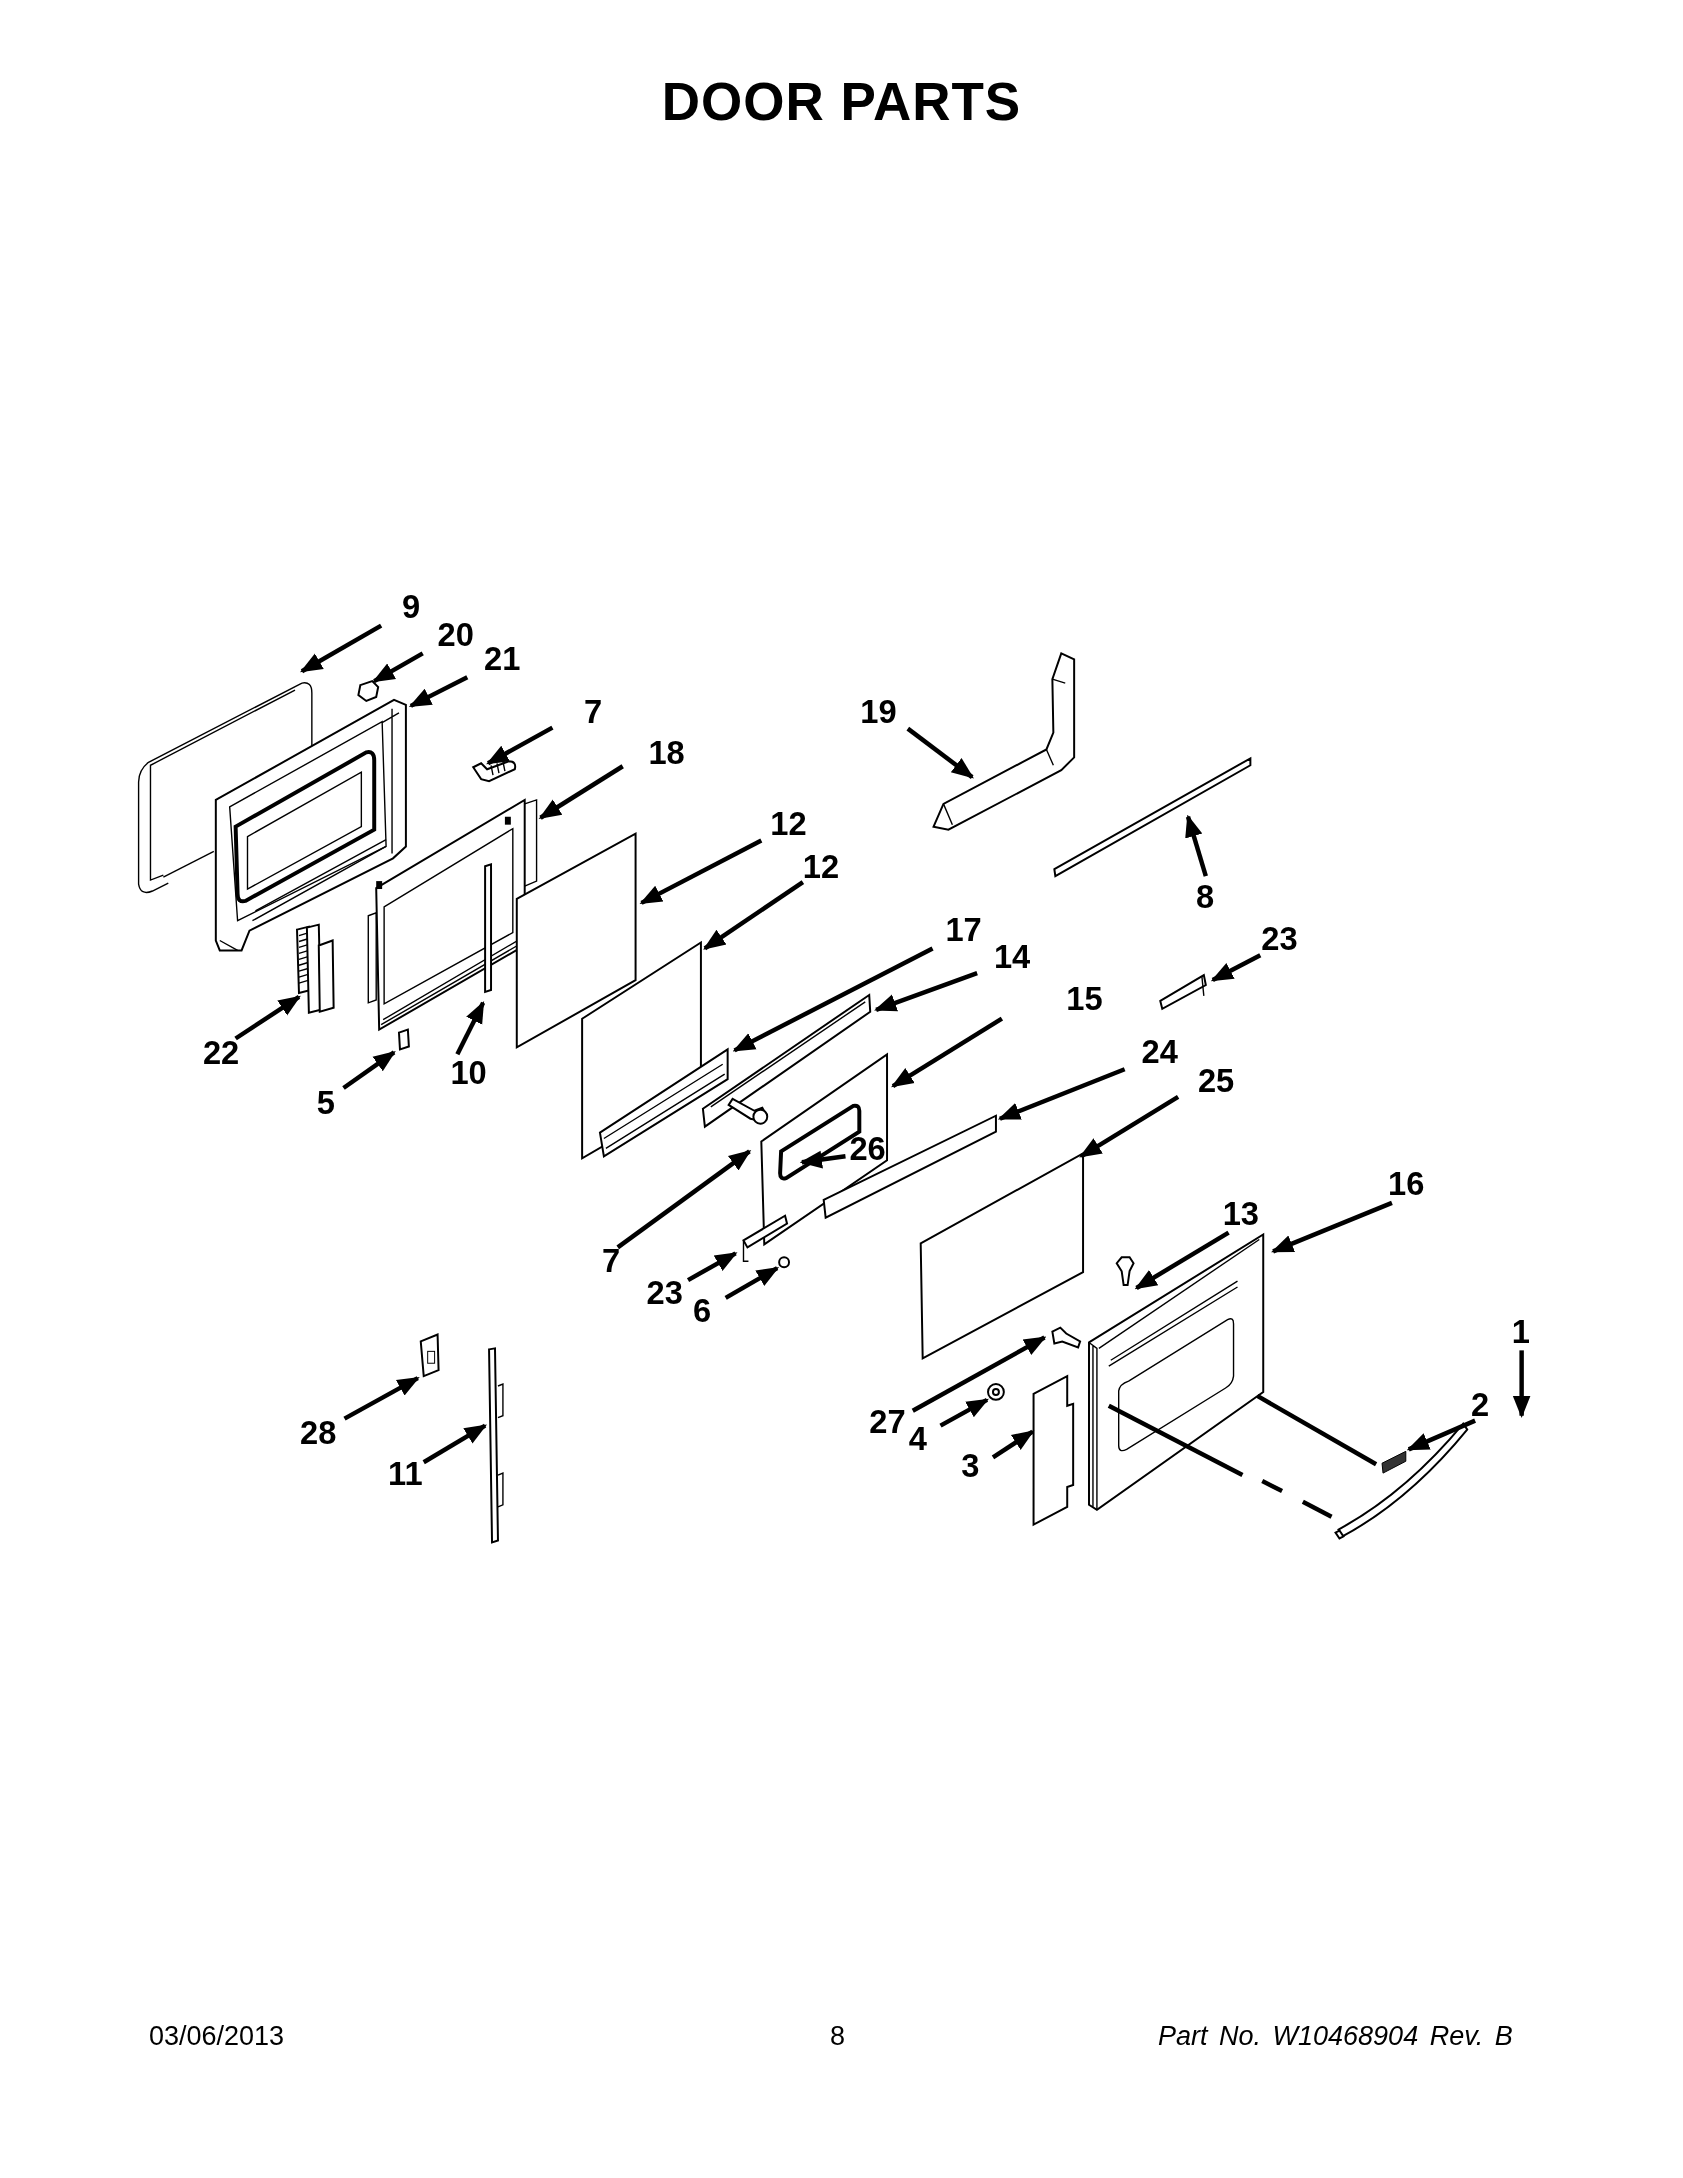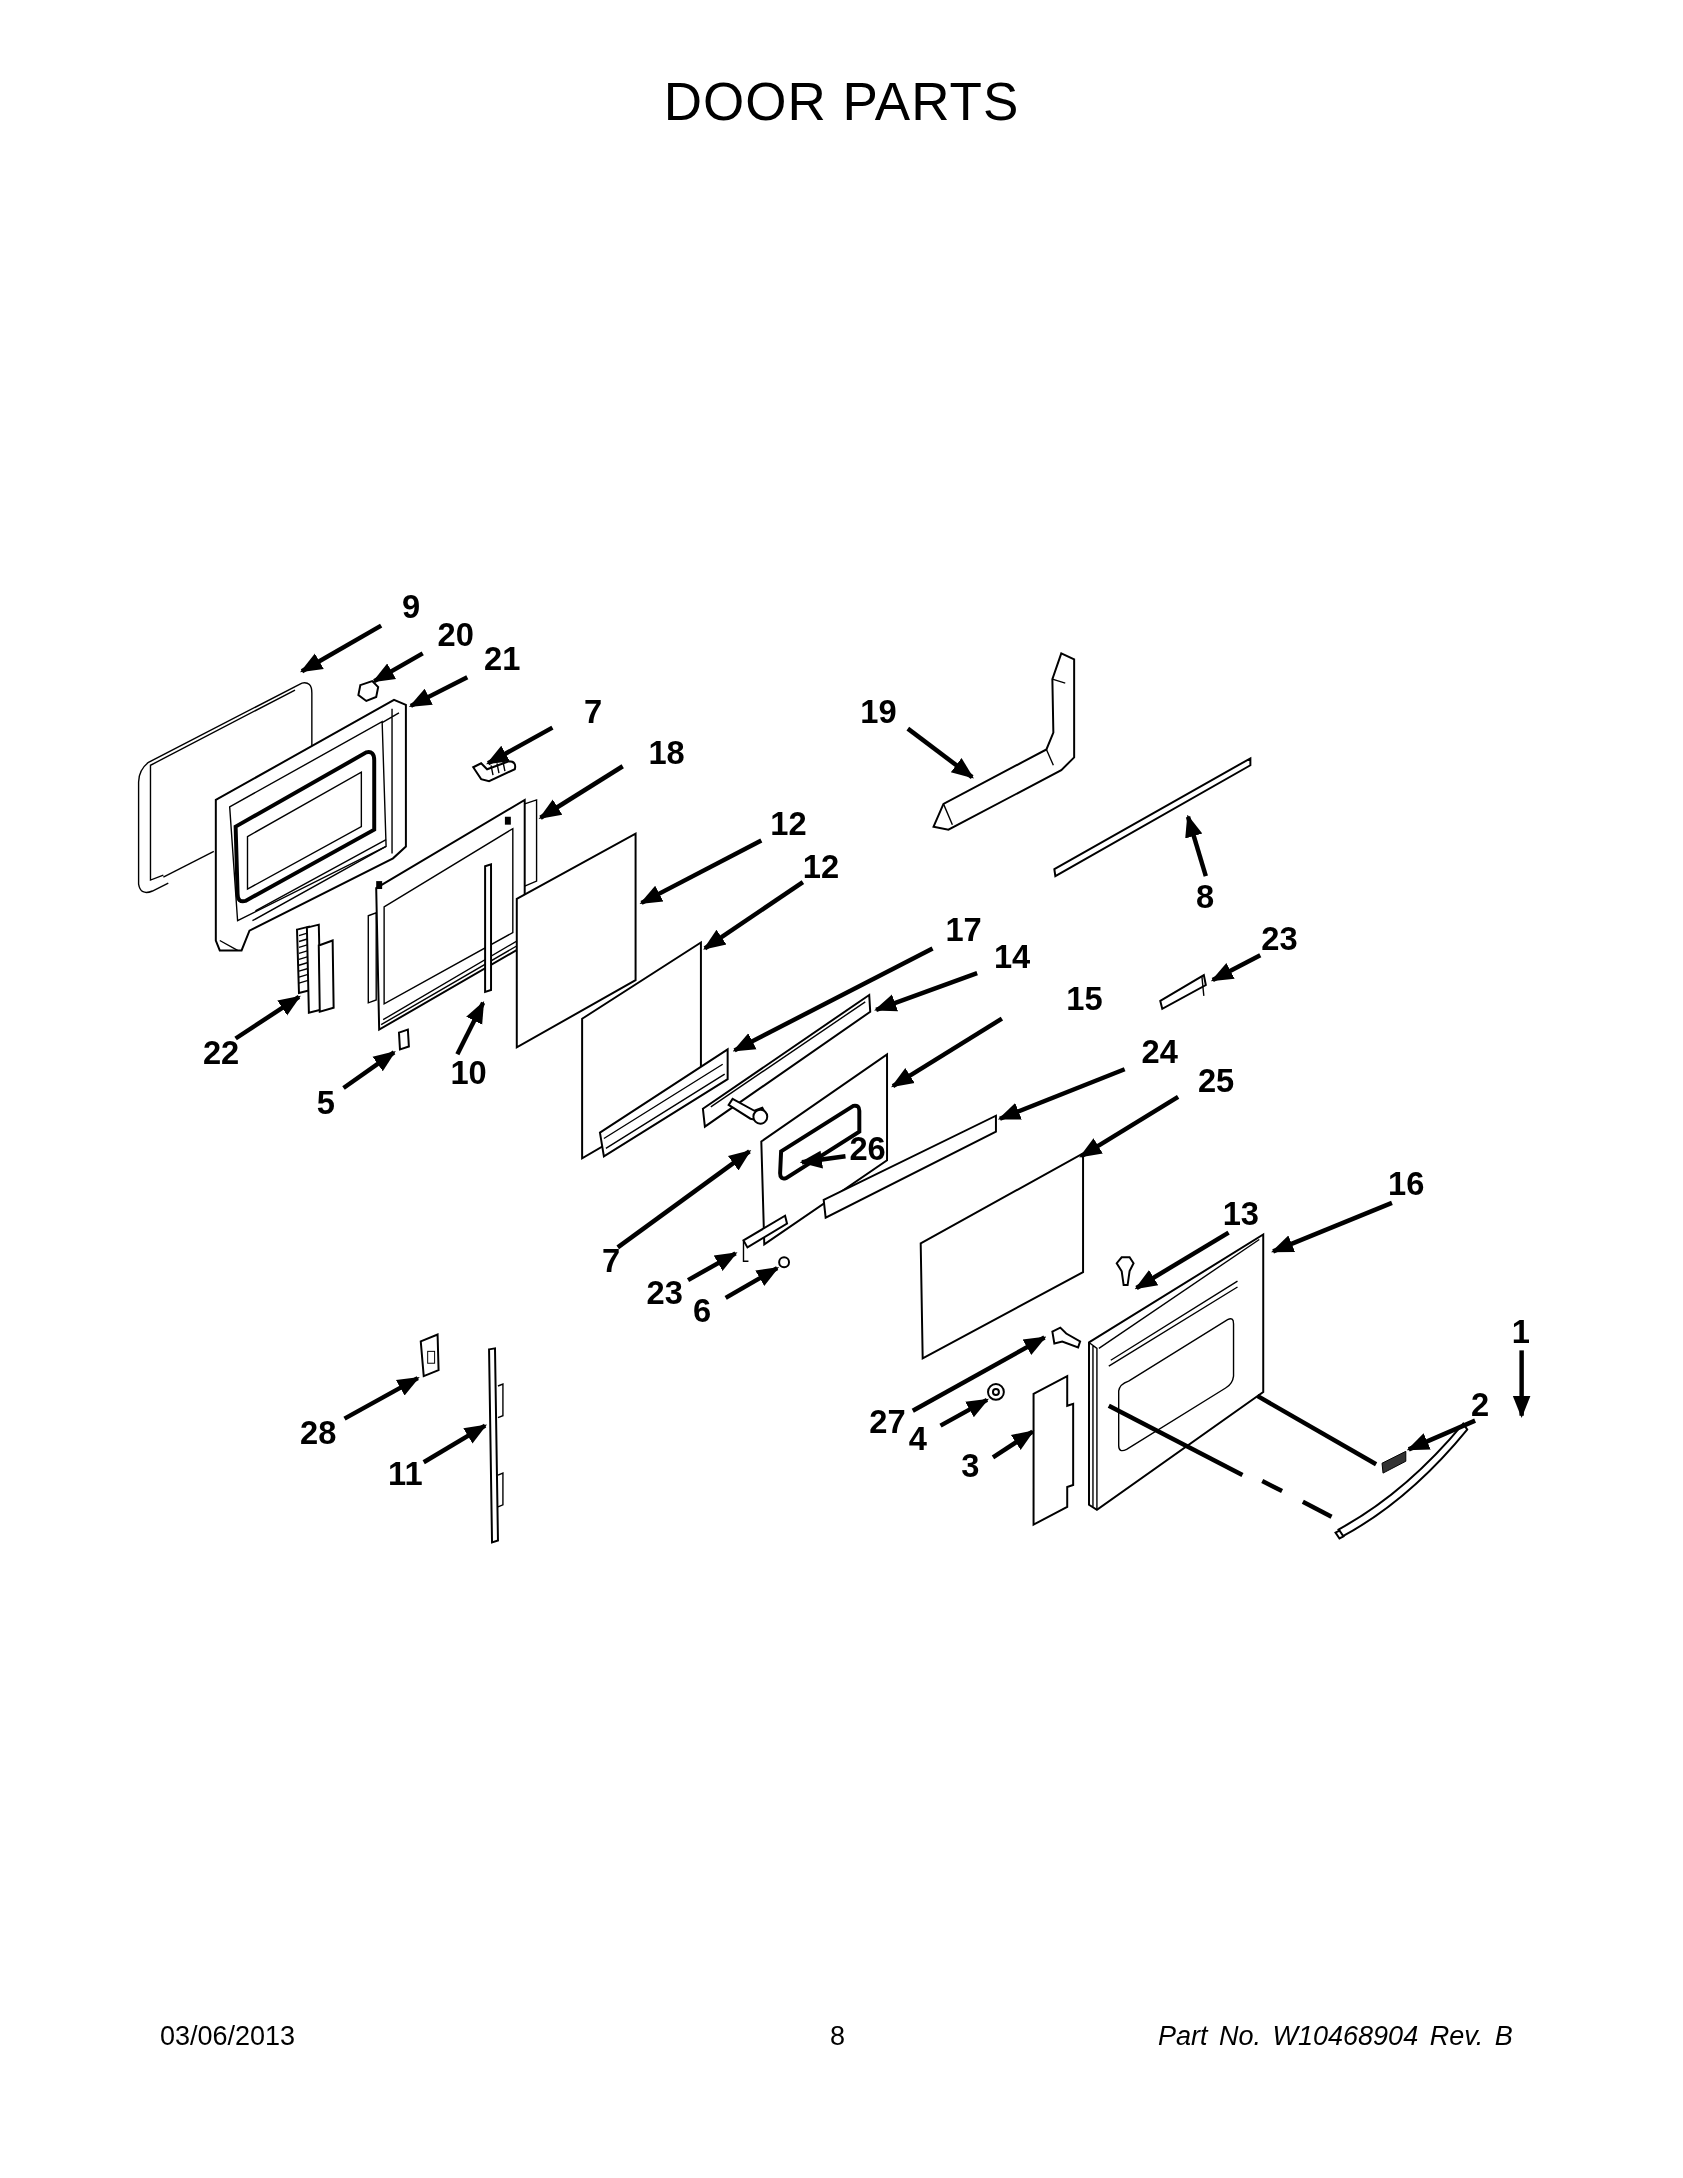--- a/index.html
+++ b/index.html
@@ -1,19 +1,19 @@
 <!DOCTYPE html>
 <html><head>
 <meta charset="utf-8">
 <style>
   html, body { margin:0; padding:0; background:#ffffff; }
   body { width:1683px; height:2178px; position:relative; overflow:hidden; font-family:"Liberation Sans", sans-serif; color:#000; }
-  .title { position:absolute; top:71px; left:0; width:1683px; text-align:center; font-size:53px; font-weight:normal; letter-spacing:1px; }
+  .title { position:absolute; top:71px; left:0; width:1683px; text-align:center; font-size:53px; font-weight:bold; letter-spacing:1px; }
   .footer { position:absolute; top:2021px; font-size:27px; }
-  .footer-left { left:160px; }
+  .footer-left { left:149px; }
   .footer-center { left:830px; }
   .footer-right { left:1158px; word-spacing:4px;font-style:italic; }
   svg.diagram { position:absolute; left:0; top:0; width:1683px; height:2178px; }
   .lbl { font-family:"Liberation Sans", sans-serif; font-weight:bold; font-size:33px; fill:#000; }
   .part { fill:#fff; stroke:#000; stroke-width:2; }
   .thin { fill:none; stroke:#000; stroke-width:1.4; }
   .thick { fill:none; stroke:#000; stroke-width:4; }
   .lead { stroke:#000; stroke-width:4.5; }
 </style>
 </head>

